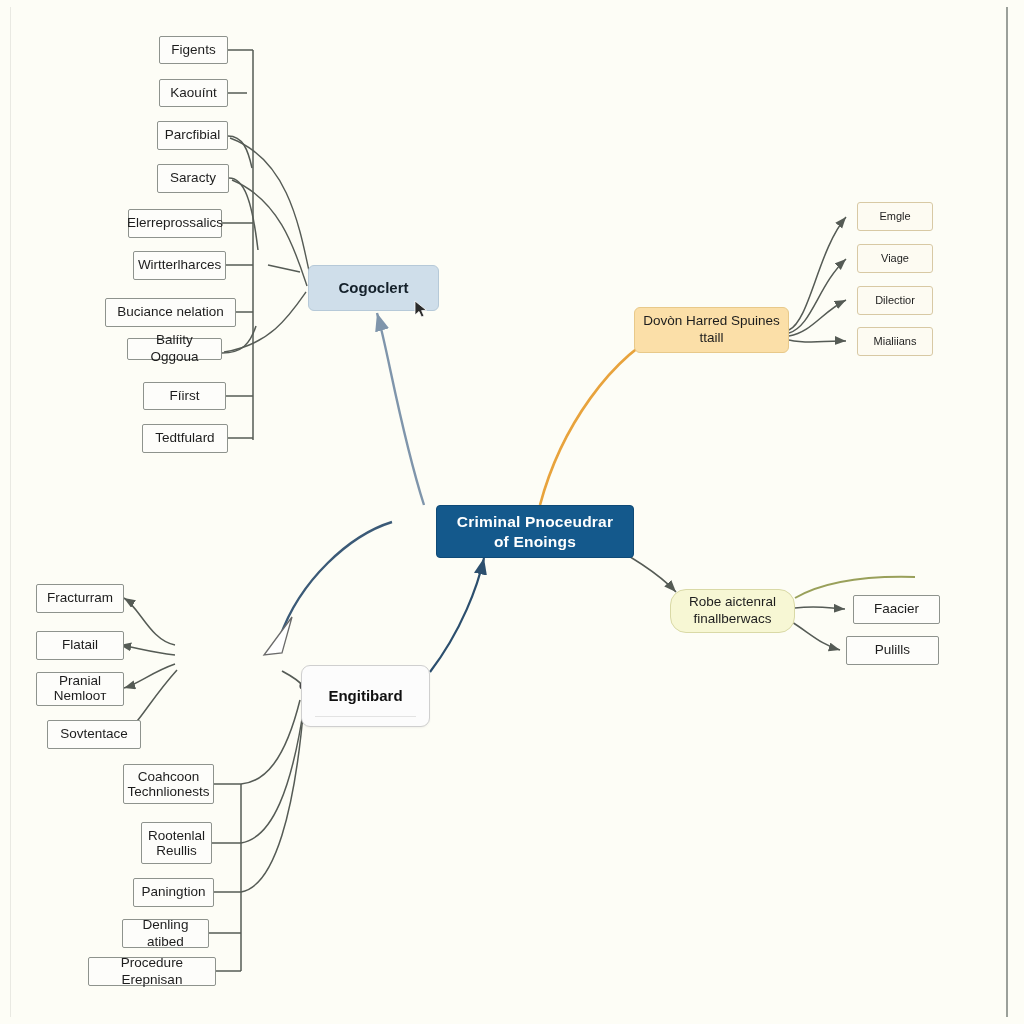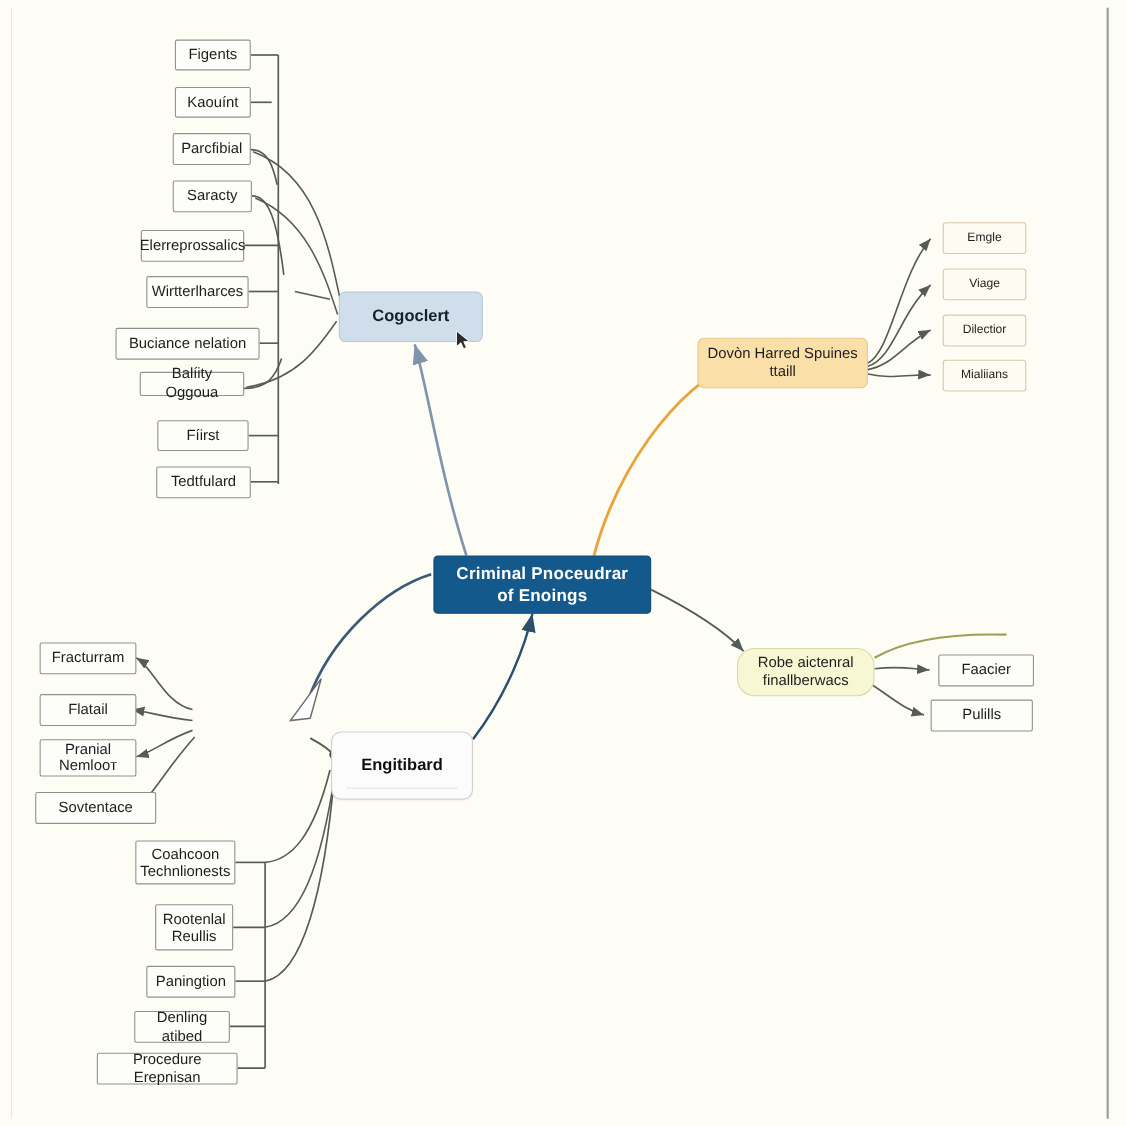--- a/index.html
+++ b/index.html
@@ -59,20 +59,21 @@
     font-size: 11px;
   }
   .center-node {
     background: #14598c;
     border: 1px solid #0e4a77;
     border-radius: 4px;
     color: #ffffff;
     font-size: 15.5px;
     font-weight: bold;
     letter-spacing: .2px;
+    margin-left: 42px;
   }
   .blue-node {
     background: #cfdeea;
     border: 1px solid #b6c9d8;
     border-radius: 6px;
     font-size: 15px;
     font-weight: bold;
     color: #14202a;
   }
   .orange-node {
@@ -292,21 +293,21 @@
   <div class="node leaf" style="left:36px;top:584px;width:88px;height:29px;">
     <span>Fracturram</span>
   </div>
   <div class="node leaf" style="left:36px;top:631px;width:88px;height:29px;">
     <span>Flatail</span>
   </div>
   <div class="node leaf" style="left:36px;top:672px;width:88px;height:34px;flex-direction:column;line-height:1.1;">
     <span>Pranial</span>
     <span>Nemlooᴛ</span>
   </div>
-  <div class="node leaf" style="left:32px;top:720px;width:110px;height:29px;">
+  <div class="node leaf" style="left:47px;top:720px;width:94px;height:29px;">
     <span>Sovtentace</span>
   </div>
 
   <div class="node white-round-node" style="left:301px;top:665px;width:129px;height:62px;">
     <span>Engitibard</span>
   </div>
 
   <div class="node leaf" style="left:123px;top:764px;width:91px;height:40px;flex-direction:column;line-height:1.12;">
     <span>Coahcoon</span>
     <span>Technlionests</span>

